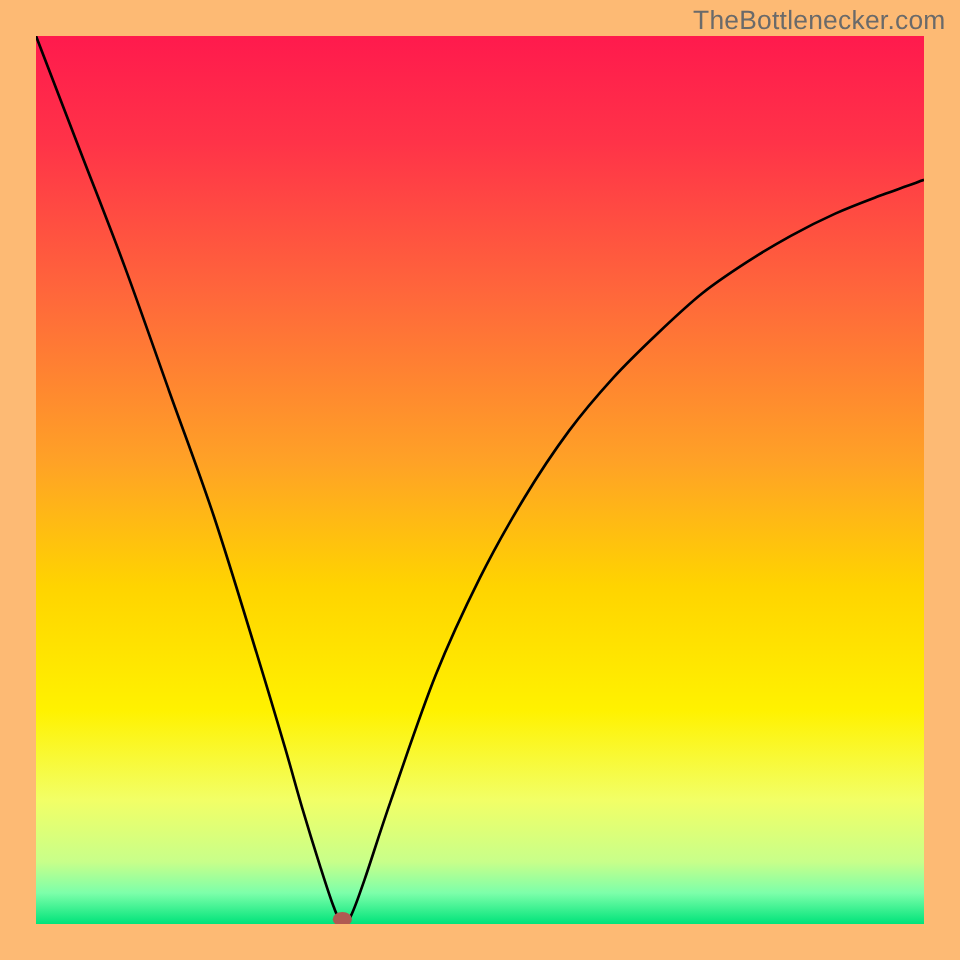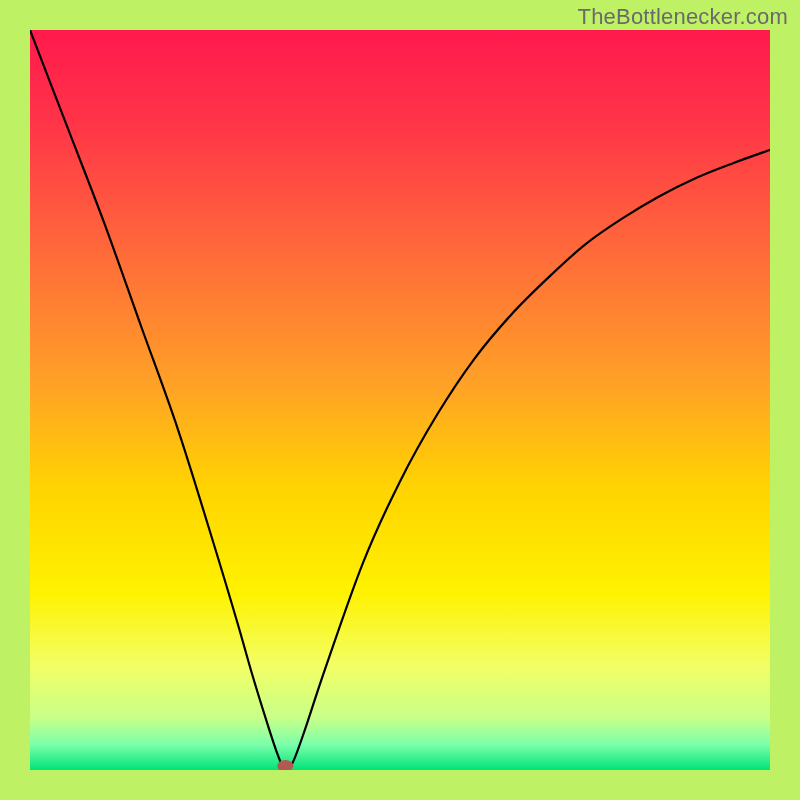--- a/index.html
+++ b/index.html
@@ -10,21 +10,21 @@
     background: #000;
     overflow: hidden;
     font-family: Arial, Helvetica, sans-serif;
   }
   .frame {
     position: absolute;
     left: 0;
     top: 0;
     width: 800px;
     height: 800px;
-    background: #bef264;
+    background: #fdba74;
   }
   .attribution {
     position: absolute;
     top: 4px;
     right: 12px;
     color: #6a6a6a;
     font-size: 22px;
     font-weight: 400;
     letter-spacing: 0.2px;
     user-select: none;

